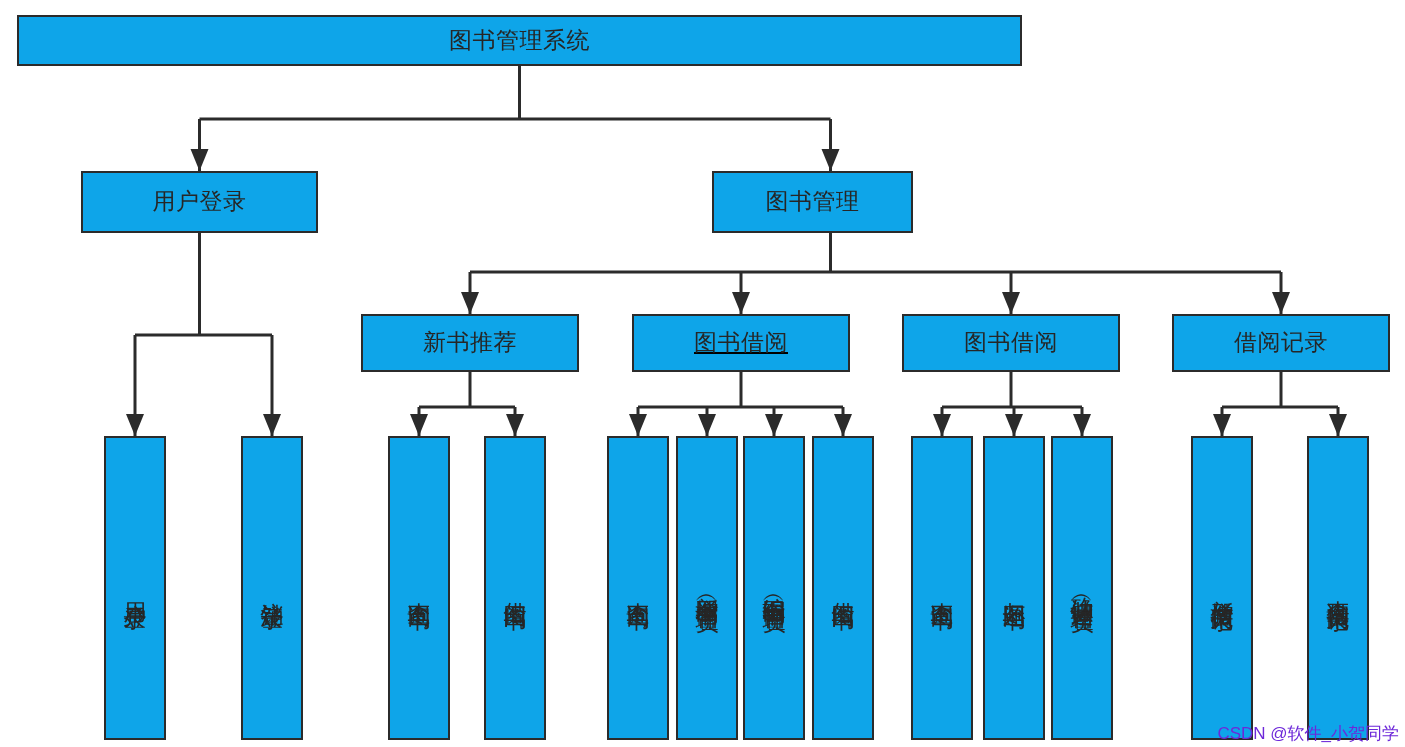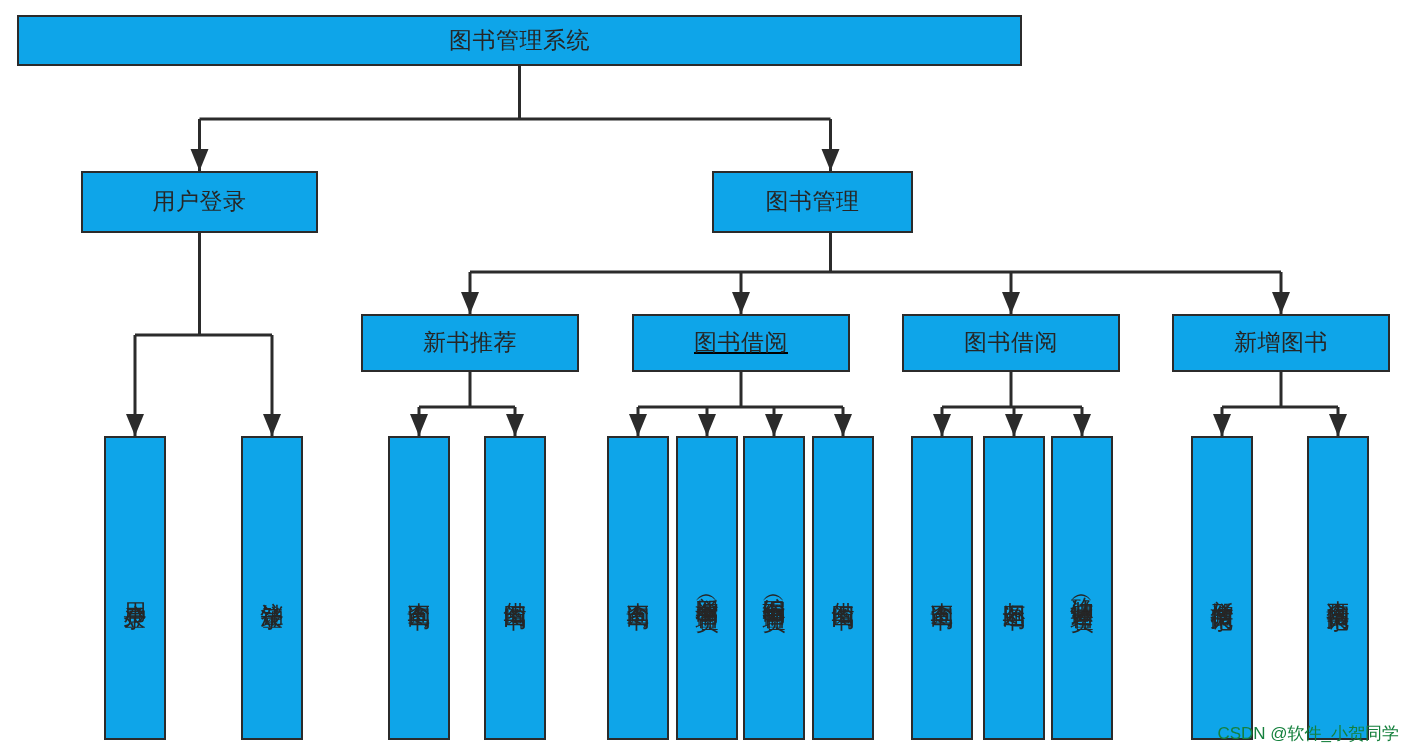--- a/index.html
+++ b/index.html
@@ -49,21 +49,21 @@
     text-orientation: upright;
     font-size: 23px;
     letter-spacing: 2px;
     line-height: 1;
   }
   .watermark {
     position: absolute;
     right: 6px;
     bottom: 2px;
     font-size: 17px;
-    color: #15803d;
+    color: #6d28d9;
     white-space: nowrap;
     pointer-events: none;
   }
   svg.links {
     position: absolute;
     left: 0;
     top: 0;
     width: 1405px;
     height: 747px;
     pointer-events: none;
@@ -148,21 +148,21 @@
       <div class="node-box horizontal" style="left: 361px; top: 314px; width: 218px; height: 58px;">
         <div class="node-label">新书推荐</div>
       </div>
       <div class="node-box horizontal" style="left: 632px; top: 314px; width: 218px; height: 58px; text-decoration: underline;">
         <div class="node-label">图书借阅</div>
       </div>
       <div class="node-box horizontal" style="left: 902px; top: 314px; width: 218px; height: 58px;">
         <div class="node-label">图书借阅</div>
       </div>
       <div class="node-box horizontal" style="left: 1172px; top: 314px; width: 218px; height: 58px;">
-        <div class="node-label">新增图书</div>
+        <div class="node-label">借阅记录</div>
       </div>
       <div class="node-box vertical" style="left: 104px; top: 436px; width: 62px; height: 304px;">
         <div class="node-label">用户登录</div>
       </div>
       <div class="node-box vertical" style="left: 241px; top: 436px; width: 62px; height: 304px;">
         <div class="node-label">注销登录</div>
       </div>
       <div class="node-box vertical" style="left: 388px; top: 436px; width: 62px; height: 304px;">
         <div class="node-label">查询图书</div>
       </div>

